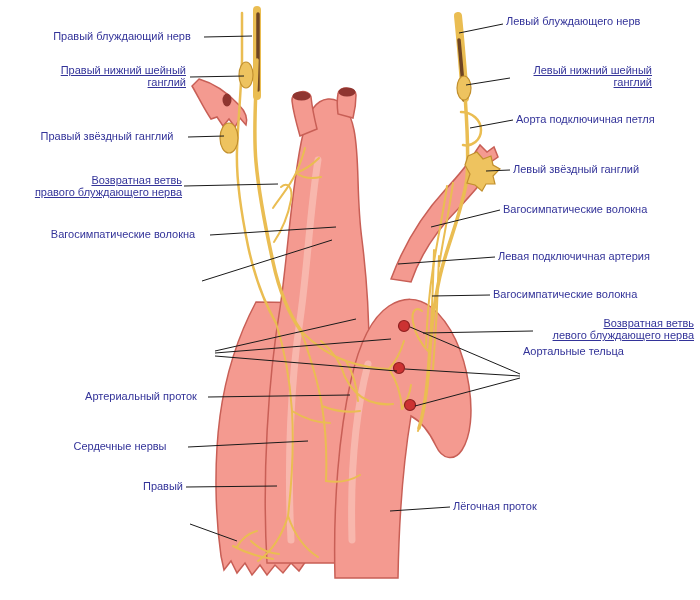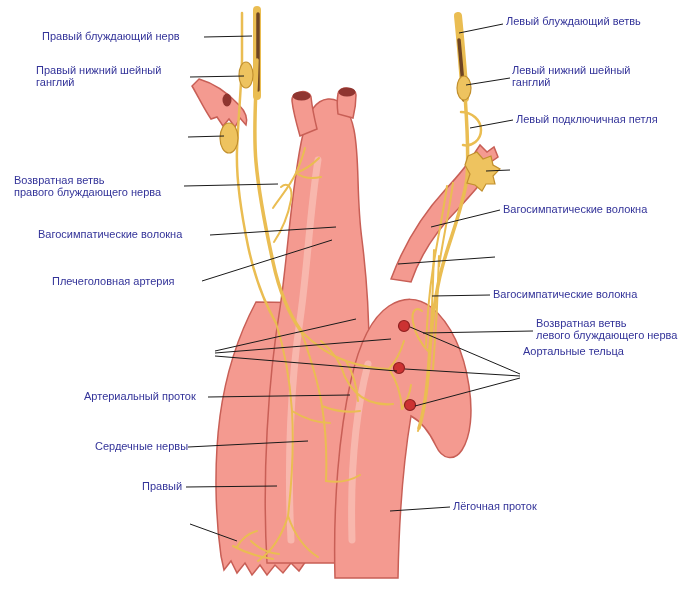--- a/index.html
+++ b/index.html
@@ -19,23 +19,23 @@
   html,body { margin:0; padding:0; background:var(--background); }
   #stage {
     position:relative; width:700px; height:600px; background:var(--background);
     font-family:"Liberation Sans", sans-serif; overflow:hidden;
   }
   #art { position:absolute; left:0; top:0; }
   .label {
     position:absolute; font-size:11px; line-height:1.12; color:var(--label-text);
     white-space:pre-line;
   }
-  .label.l { text-align:left; }
+  .label.l { text-align:center; }
   .label.r { text-align:left; }
-  .label.c { text-align:left; }
+  .label.c { text-align:right;text-decoration:underline; }
   .vessel { fill:var(--vessel-fill); stroke:var(--vessel-stroke); stroke-width:1.5; }
   .vhl { fill:none; stroke:var(--vessel-light); stroke-width:7; stroke-linecap:round; opacity:.8; }
   .nerve { fill:none; stroke:var(--nerve); stroke-linecap:round; stroke-linejoin:round; }
   .w8 { stroke-width:8; } .w35 { stroke-width:3.5; } .w25 { stroke-width:2.5; } .w2 { stroke-width:2; }
   .core { fill:none; stroke:var(--nerve-core); stroke-width:3.5; stroke-linecap:round; }
   .ganglion { fill:var(--ganglion); stroke:var(--nerve-dark); stroke-width:1.2; }
   .cut { fill:var(--cut-face); stroke:none; }
   .body-dot { fill:var(--aortic-body); stroke:#8f2020; stroke-width:1.2; }
   .leader { stroke:var(--leader); stroke-width:1; fill:none; }
 </style>
@@ -126,32 +126,34 @@
       <line class="leader" x1="520" y1="374" x2="410" y2="327"></line>
       <line class="leader" x1="520" y1="376" x2="405" y2="369"></line>
       <line class="leader" x1="520" y1="378" x2="415" y2="406"></line>
       <line class="leader" x1="450" y1="507" x2="390" y2="511"></line>
     </g>
   </svg>
 
   <div class="label l" style="left:42px;top:30px;width:160px">Правый блуждающий нерв</div>
   <div class="label c" style="left:36px;top:64px;width:150px">Правый нижний шейный
 ганглий</div>
+  <div class="label l" style="left:28px;top:130px;width:158px">Правый звёздный ганглий</div>
   <div class="label c" style="left:14px;top:174px;width:168px">Возвратная ветвь
 правого блуждающего нерва</div>
   <div class="label l" style="left:38px;top:228px;width:170px">Вагосимпатические волокна</div>
-  <div class="label l" style="left:52px;top:275px;width:148px">Плечеголовная артерия</div>
-  <div class="label l" style="left:84px;top:390px;width:138px">Артериальный проток</div>
-  <div class="label l" style="left:95px;top:440px;width:108px">Сердечные нервы</div>
+  <div class="label l" style="left:72px;top:390px;width:138px">Артериальный проток</div>
+  <div class="label l" style="left:66px;top:440px;width:108px">Сердечные нервы</div>
   <div class="label l" style="left:142px;top:480px;width:42px">Правый</div>
 
-  <div class="label r" style="left:506px;top:15px;width:155px">Левый блуждающий ветвь</div>
+  <div class="label r" style="left:506px;top:15px;width:155px">Левый блуждающего нерв</div>
   <div class="label c" style="left:512px;top:64px;width:140px">Левый нижний шейный
 ганглий</div>
-  <div class="label r" style="left:516px;top:113px;width:170px">Левый подключичная петля</div>
+  <div class="label r" style="left:516px;top:113px;width:170px">Аорта подключичная петля</div>
+  <div class="label r" style="left:513px;top:163px;width:155px">Левый звёздный ганглий</div>
   <div class="label r" style="left:503px;top:203px;width:178px">Вагосимпатические волокна</div>
+  <div class="label r" style="left:498px;top:250px;width:185px">Левая подключичная артерия</div>
   <div class="label r" style="left:493px;top:288px;width:178px">Вагосимпатические волокна</div>
   <div class="label c" style="left:536px;top:317px;width:158px">Возвратная ветвь
 левого блуждающего нерва</div>
   <div class="label r" style="left:523px;top:345px;width:125px">Аортальные тельца</div>
   <div class="label r" style="left:453px;top:500px;width:115px">Лёгочная проток</div>
 
 </div>
 
 </body></html>

